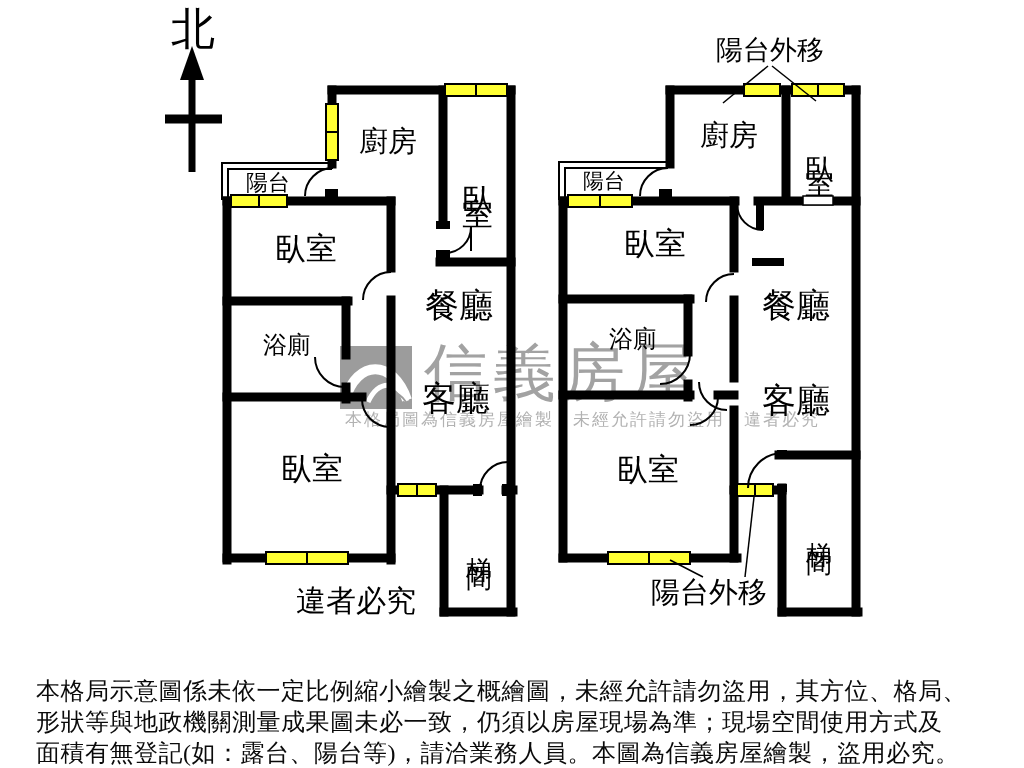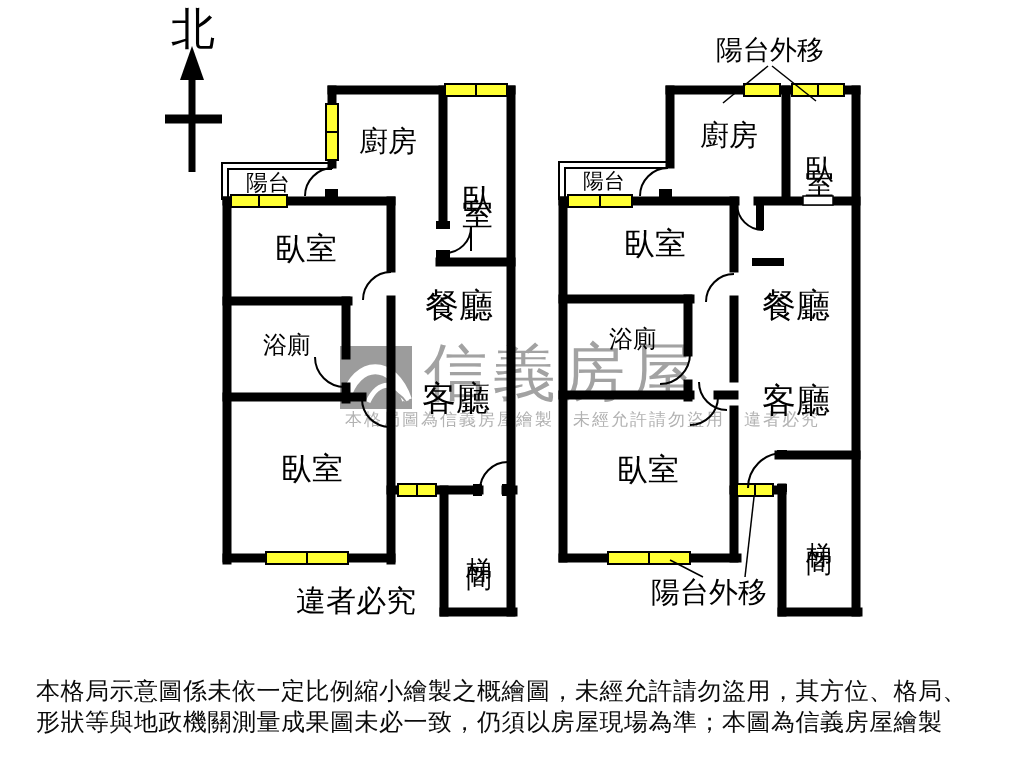--- a/index.html
+++ b/index.html
@@ -173,16 +173,17 @@
   <div class="lbl" style="left:655px;top:244px;font-size:31px;">臥室</div>
   <div class="lbl" style="left:633px;top:339px;font-size:24px;">浴廁</div>
   <div class="lbl" style="left:796px;top:306px;font-size:34px;">餐廳</div>
   <div class="lbl" style="left:796px;top:401px;font-size:34px;">客廳</div>
   <div class="lbl" style="left:648px;top:470px;font-size:31px;">臥室</div>
   <div class="lbl vert" style="left:819px;top:531px;font-size:26px;">梯間</div>
   <div class="lbl" style="left:709px;top:593px;font-size:29px;">陽台外移</div>
 
   <div class="disclaimer">
     <div>本格局示意圖係未依一定比例縮小繪製之概繪圖，未經允許請勿盜用，其方位、格局、</div>
-    <div>形狀等與地政機關測量成果圖未必一致，仍須以房屋現場為準；本圖為信義房屋繪製</div>
+    <div>形狀等與地政機關測量成果圖未必一致，仍須以房屋現場為準；現場空間使用方式及</div>
+    <div>面積有無登記(如：露台、陽台等)，請洽業務人員。本圖為信義房屋繪製，盜用必究。</div>
   </div>
 
 </div>
 
 </body></html>

